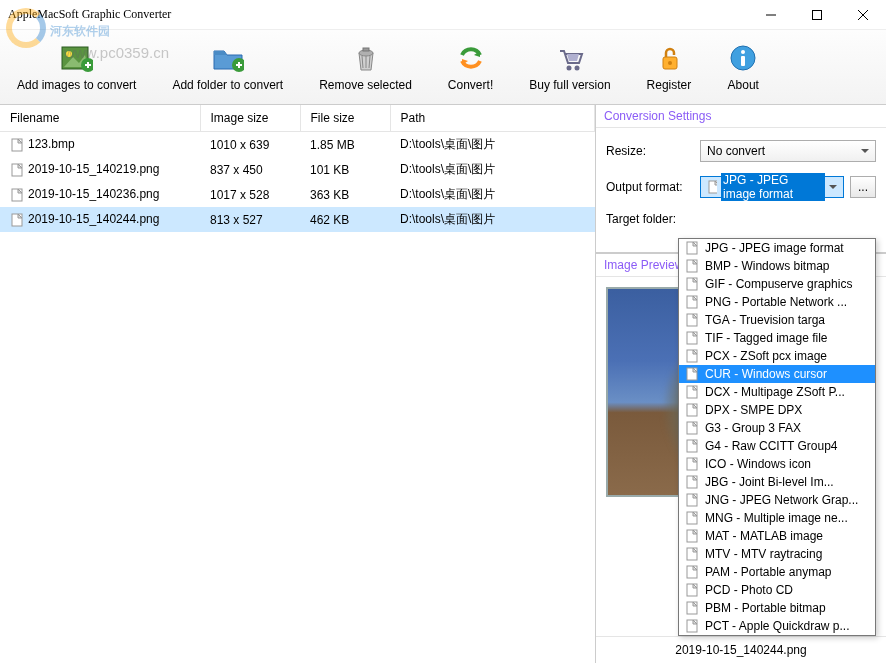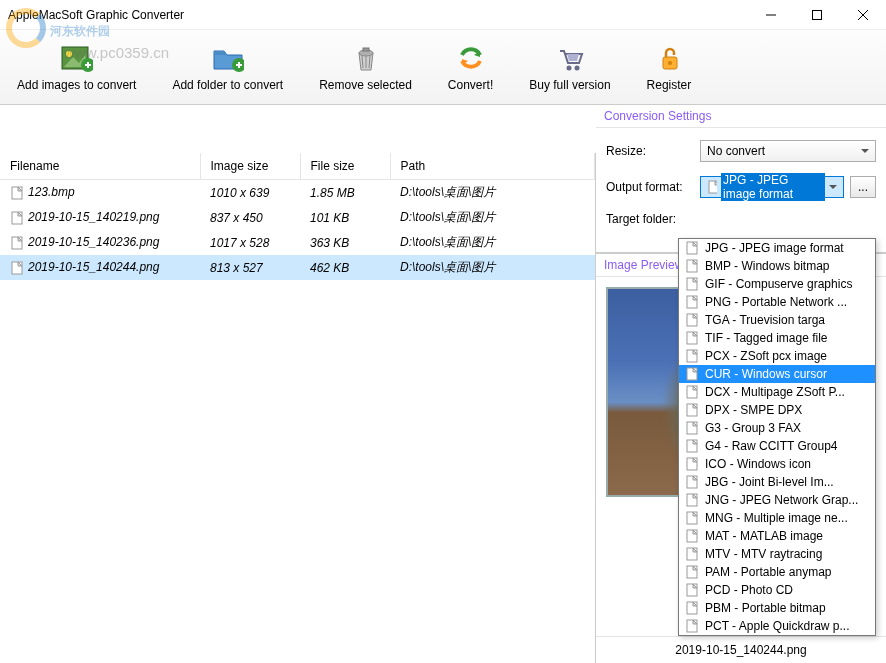--- a/index.html
+++ b/index.html
@@ -1,33 +1,33 @@
 <!DOCTYPE html>
 <html><head>
 <meta charset="utf-8">
 <style>
 * { margin: 0; padding: 0; box-sizing: border-box; font-family: "Segoe UI", Tahoma, sans-serif; font-size: 12px; }
 body { background: #fff; width: 886px; height: 663px; overflow: hidden; position: relative; }
 
 .titlebar { height: 30px; background: #fff; display: flex; align-items: center; padding: 0 0 0 8px; border-bottom: 1px solid #eee; }
-.titlebar .title { flex: 1; color: #000; font-size: 12px; }
+.titlebar .title { flex: 1; color: #000; font-size: 12px; font-family: Liberation Serif, serif; }
 .titlebar .win-btn { width: 46px; height: 30px; display: flex; align-items: center; justify-content: center; color: #000; }
 
 .toolbar { height: 75px; background: linear-gradient(#fdfdfd, #f3f3f3); border-bottom: 1px solid #ccc; display: flex; padding: 4px 8px; gap: 18px; }
 .tool-btn { display: flex; flex-direction: column; align-items: center; justify-content: center; padding: 4px 8px; border: 1px solid transparent; border-radius: 3px; cursor: default; }
 .tool-icon { width: 32px; height: 32px; margin-bottom: 4px; display: flex; align-items: center; justify-content: center; }
 .tool-label { color: #000; font-size: 12px; white-space: nowrap; }
 
 .main-area { display: flex; height: calc(663px - 30px - 75px); }
-.file-panel { flex: 1; border-right: 1px solid #ccc; overflow: auto; margin-top: 48px; }
+.file-panel { flex: 1; border-right: 1px solid #ccc; overflow: auto; }
 .right-panel { width: 290px; display: flex; flex-direction: column; }
 
 .file-table { width: 100%; border-collapse: collapse; }
 .file-table th { text-align: left; padding: 6px 10px; background: #fff; border-right: 1px solid #e5e5e5; border-bottom: 1px solid #e5e5e5; font-weight: normal; color: #000; }
-.file-table td { padding: 4px 10px; color: #000; font-style: italic; }
+.file-table td { padding: 4px 10px; color: #000; }
 .file-table tr.sel td { background: #cce8ff; }
 .file-icon { display: inline-block; width: 14px; height: 14px; vertical-align: middle; margin-right: 4px; }
 
 .settings-panel { border-bottom: 1px solid #ccc; padding: 0; position: relative; }
 .panel-title { padding: 4px 8px; color: #8b5cf6; background: #fff; border-bottom: 1px solid #e5e5e5; }
 .settings-body { padding: 12px 10px; }
 .setting-row { display: flex; align-items: center; margin-bottom: 14px; gap: 6px; }
 .setting-label { width: 88px; color: #000; }
 .setting-select { flex: 1; height: 22px; border: 1px solid #adadad; background: #fff linear-gradient(#fff,#f0f0f0); padding: 0 18px 0 6px; position: relative; display: flex; align-items: center; }
 .setting-select::after { content: ""; position: absolute; right: 6px; top: 50%; margin-top: -2px; border: 4px solid transparent; border-top-color: #555; }
@@ -147,20 +147,30 @@
   </div>
   <div class="tool-btn">
     <div class="tool-icon">
       <svg width="30" height="30">
           <rect x="9" y="14" width="14" height="12" rx="2" fill="#ffb030" stroke="#d08010"></rect>
           <path d="M12 14 L12 10 A4 4 0 0 1 20 10 L20 12" fill="none" stroke="#d08010" stroke-width="2.5"></path>
           <circle cx="16" cy="20" r="2" fill="#d08010"></circle>
         </svg>
     </div>
     <div class="tool-label">Register</div>
+  </div>
+  <div class="tool-btn">
+    <div class="tool-icon">
+      <svg width="30" height="30">
+          <circle cx="15" cy="15" r="12" fill="#40a0e0" stroke="#2070b0"></circle>
+          <circle cx="15" cy="9" r="2" fill="#fff"></circle>
+          <rect x="13" y="13" width="4" height="10" rx="1" fill="#fff"></rect>
+        </svg>
+    </div>
+    <div class="tool-label">About</div>
   </div>
 </div>
 
 <div class="main-area">
   <div class="file-panel">
     <table class="file-table">
       <thead>
         <tr>
           <th style="width:200px">Filename</th>
           <th style="width:100px">Image size</th>

